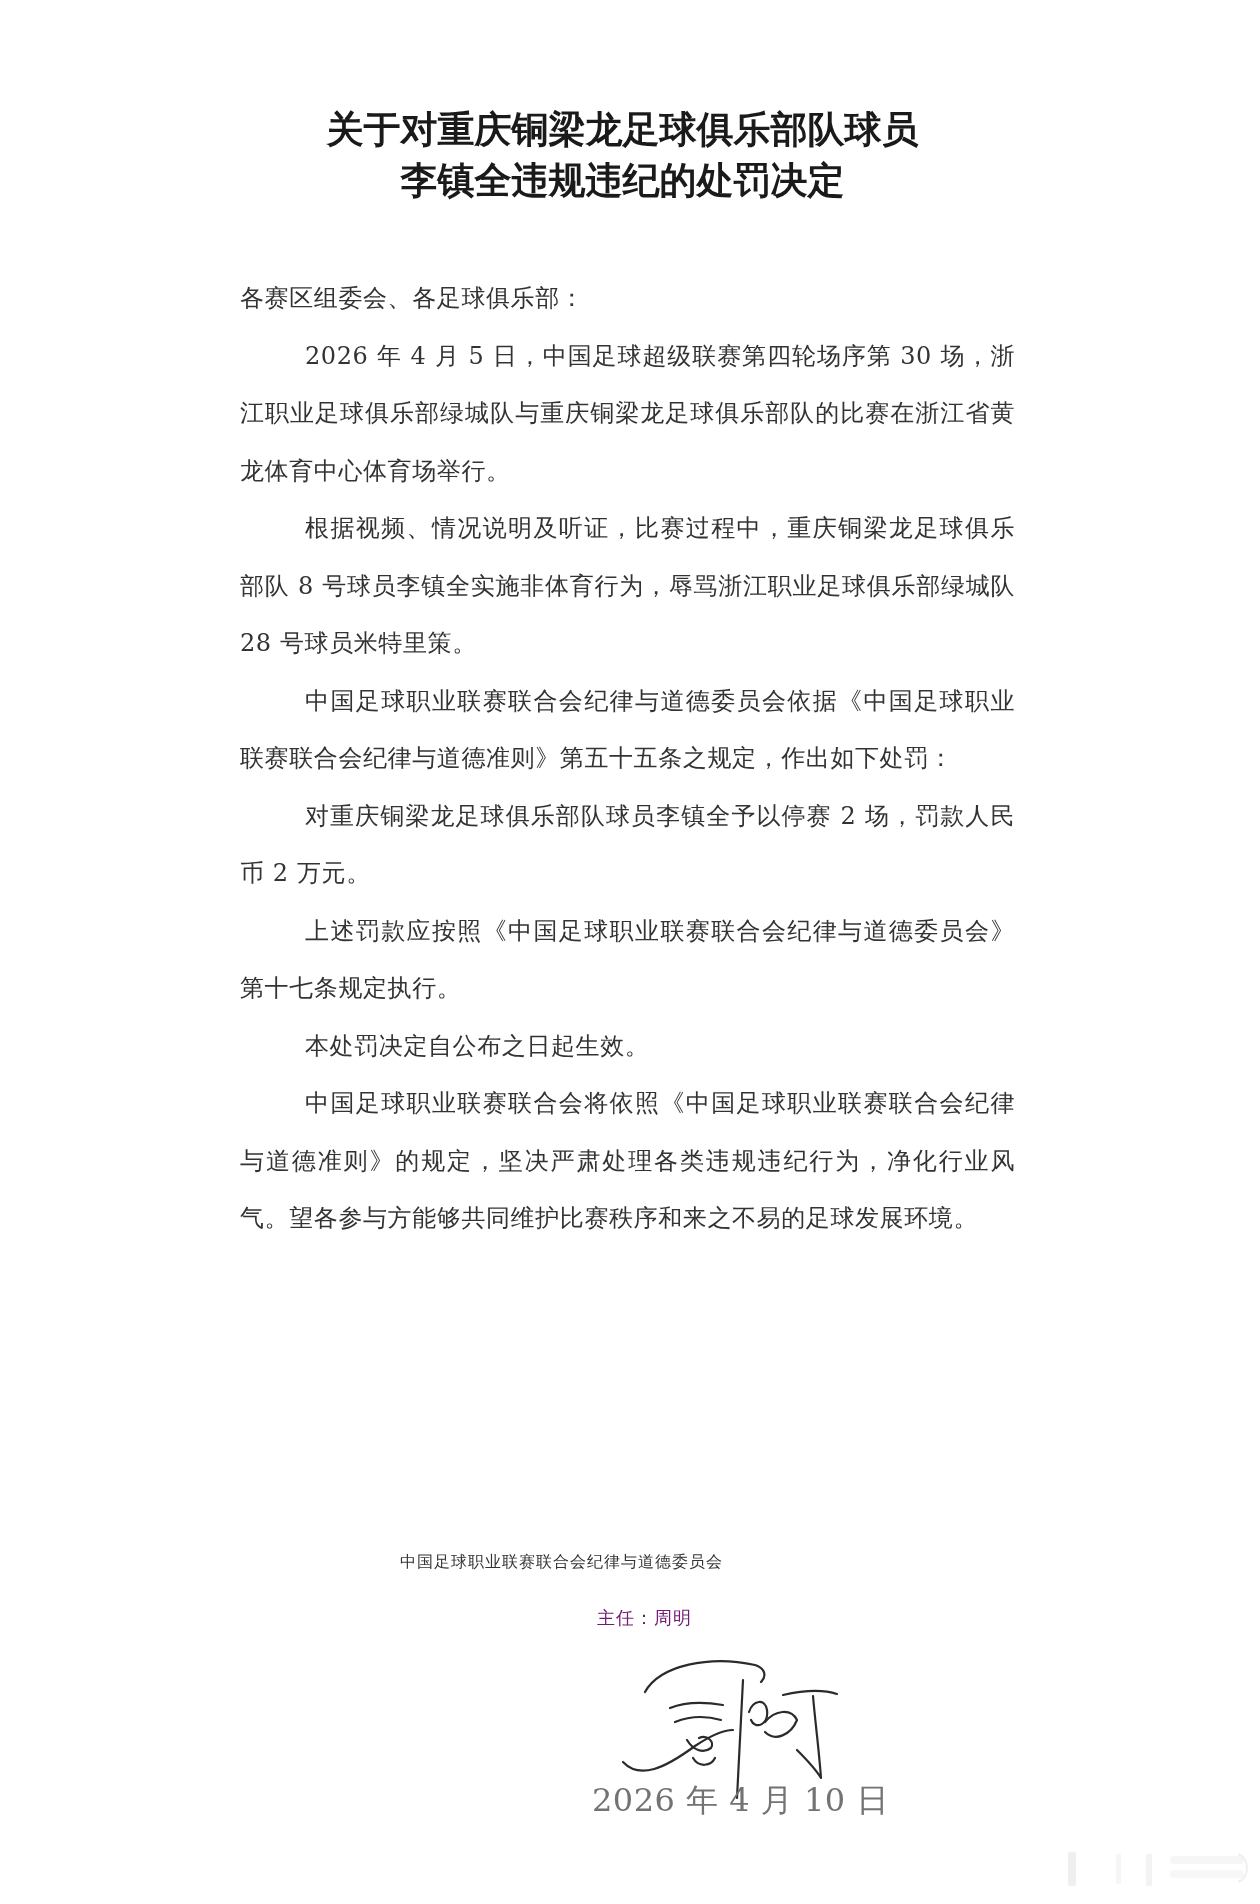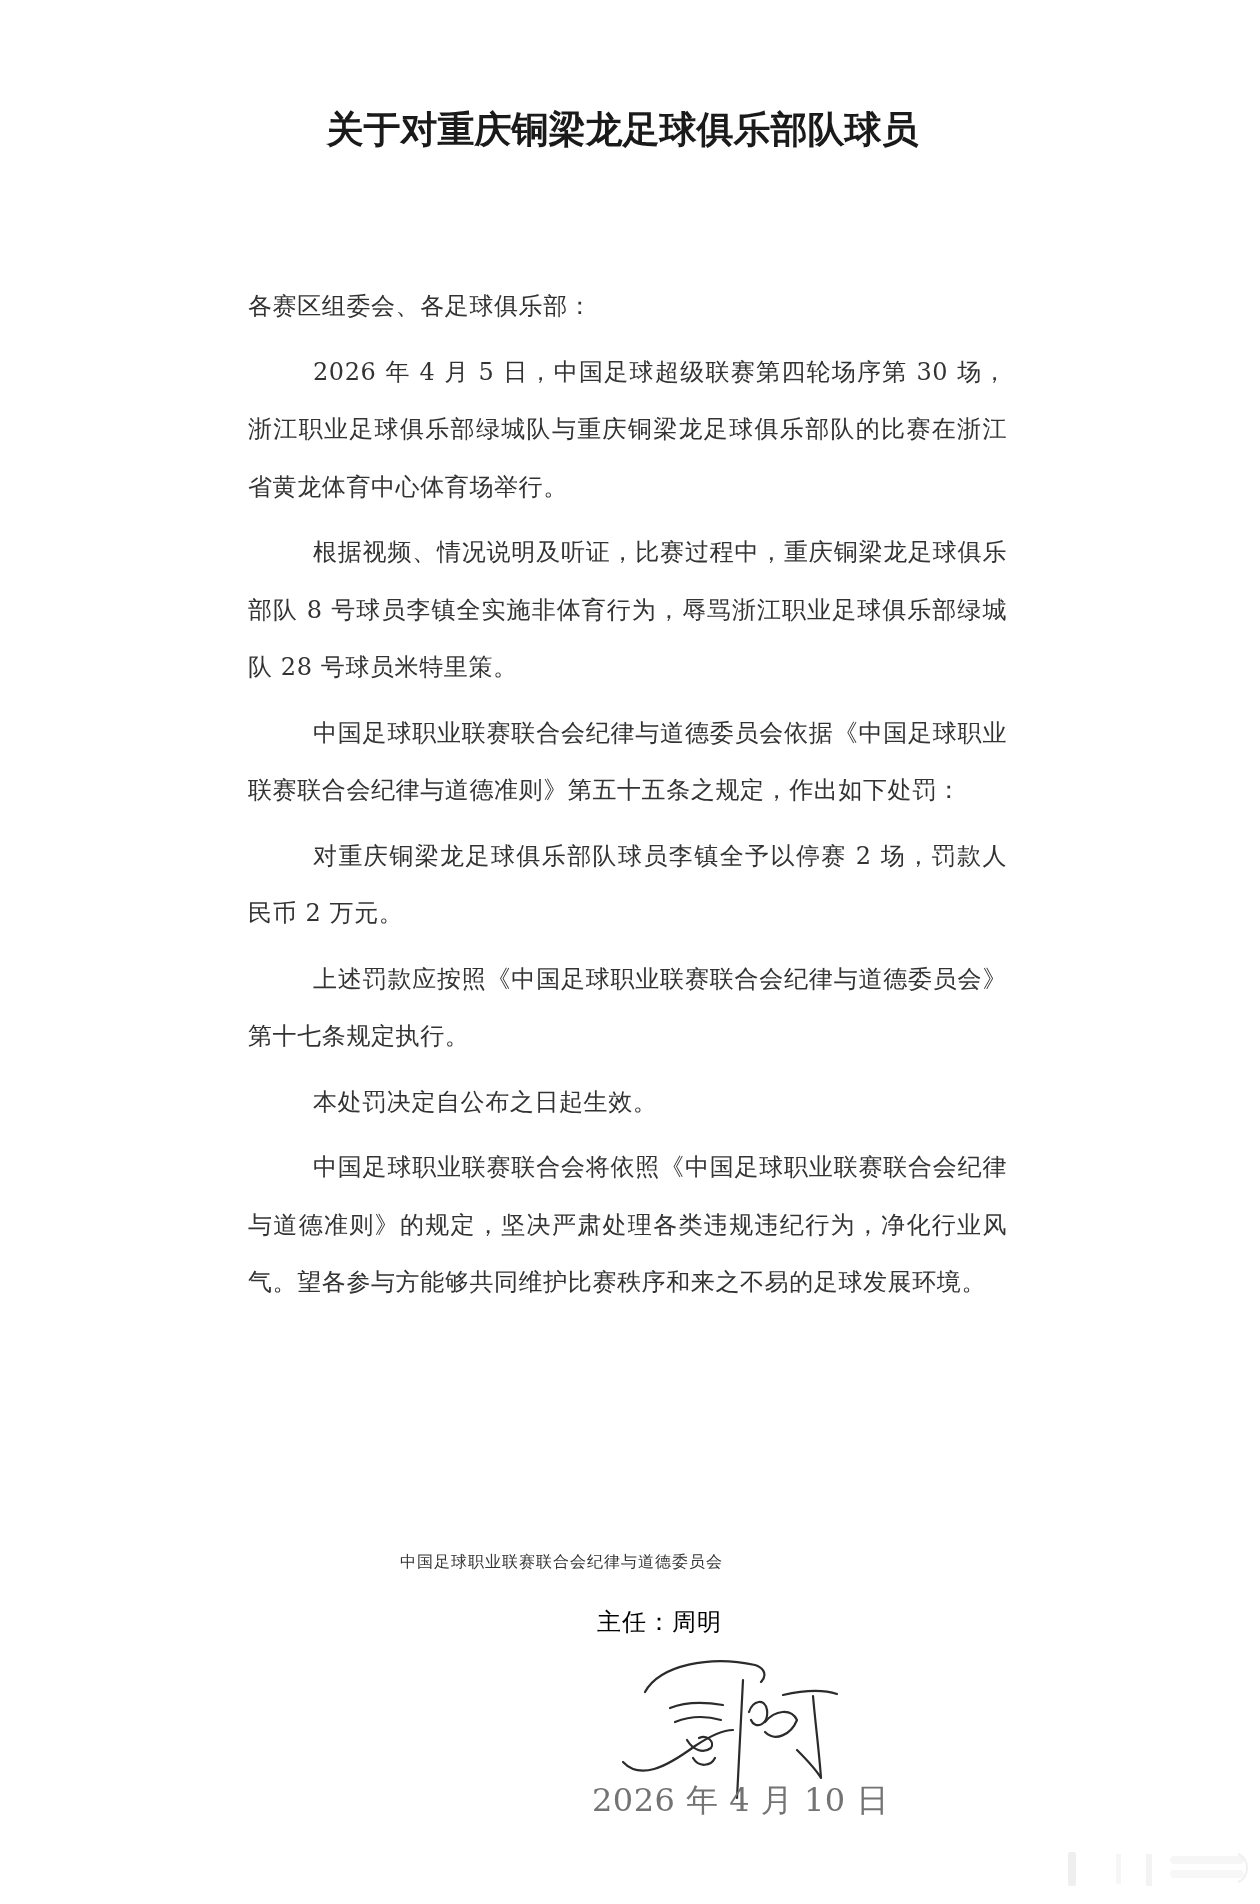--- a/index.html
+++ b/index.html
@@ -42,44 +42,44 @@
       left: 240px;
       top: 270px;
       width: 775px;
       font-size: 24px;
       line-height: 57.5px;
       color: #333333;
       letter-spacing: 0.6px;
       text-align: justify;
     }
     .body-text p {
-      margin: 8px;
+      margin: 0;
       text-indent: 0;
     }
     .body-text p.indent {
       text-indent: 65px;
     }
 
     .org {
       position: absolute;
       left: 400px;
       top: 1552px;
       width: 490px;
       font-size: 16px;
       letter-spacing: 1px;
       color: #333333;
       white-space: nowrap;
     }
     .director {
       position: absolute;
       left: 597px;
       top: 1606px;
-      font-size: 24px;
+      font-size: 18px;
       letter-spacing: 1px;
-      color: #000000;
+      color: #701a75;
       white-space: nowrap;
     }
     .signature {
       position: absolute;
       left: 615px;
       top: 1650px;
       width: 240px;
       height: 150px;
     }
     .date {
@@ -99,20 +99,21 @@
       height: 44px;
       opacity: 0.55;
     }
   </style>
 </head>
 <body>
 
 <div class="page">
 
   <div class="title l1">关于对重庆铜梁龙足球俱乐部队球员</div>
+  <div class="title l2">李镇全违规违纪的处罚决定</div>
 
   <div class="body-text">
     <p>各赛区组委会、各足球俱乐部：</p>
     <p class="indent">2026 年 4 月 5 日，中国足球超级联赛第四轮场序第 30 场，浙江职业足球俱乐部绿城队与重庆铜梁龙足球俱乐部队的比赛在浙江省黄龙体育中心体育场举行。</p>
     <p class="indent">根据视频、情况说明及听证，比赛过程中，重庆铜梁龙足球俱乐部队 8 号球员李镇全实施非体育行为，辱骂浙江职业足球俱乐部绿城队 28 号球员米特里策。</p>
     <p class="indent">中国足球职业联赛联合会纪律与道德委员会依据《中国足球职业联赛联合会纪律与道德准则》第五十五条之规定，作出如下处罚：</p>
     <p class="indent">对重庆铜梁龙足球俱乐部队球员李镇全予以停赛 2 场，罚款人民币 2 万元。</p>
     <p class="indent">上述罚款应按照《中国足球职业联赛联合会纪律与道德委员会》第十七条规定执行。</p>
     <p class="indent">本处罚决定自公布之日起生效。</p>
     <p class="indent">中国足球职业联赛联合会将依照《中国足球职业联赛联合会纪律与道德准则》的规定，坚决严肃处理各类违规违纪行为，净化行业风气。望各参与方能够共同维护比赛秩序和来之不易的足球发展环境。</p>

